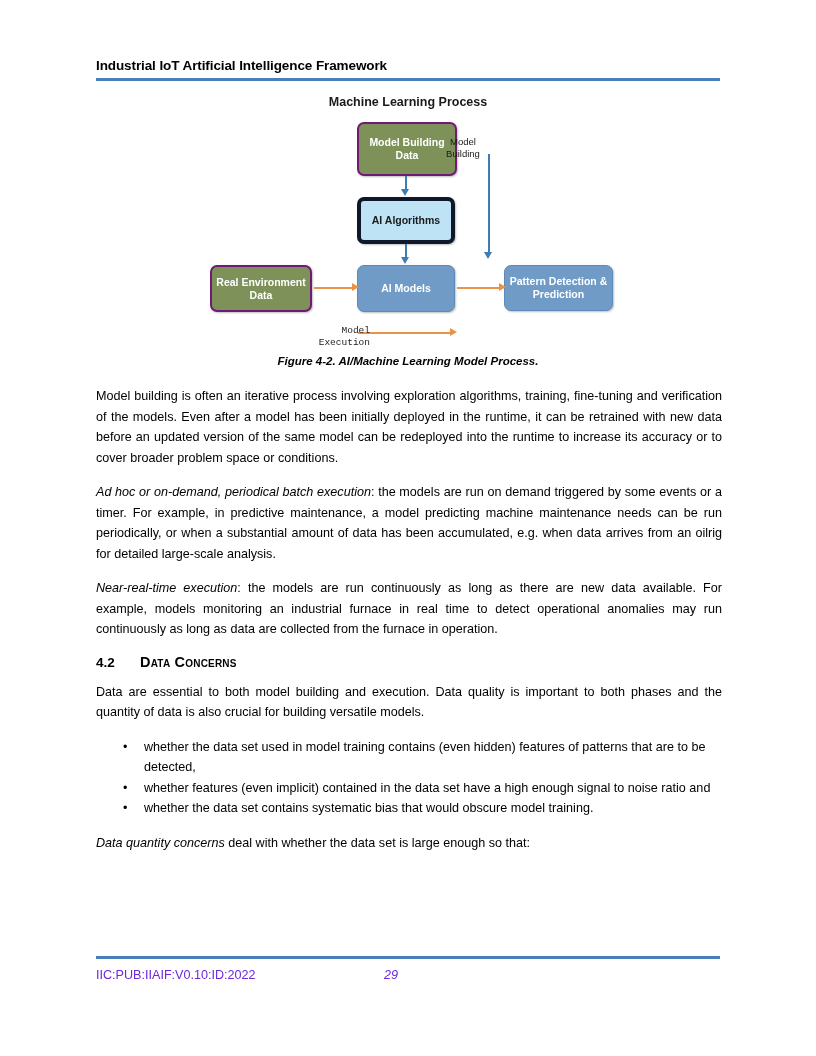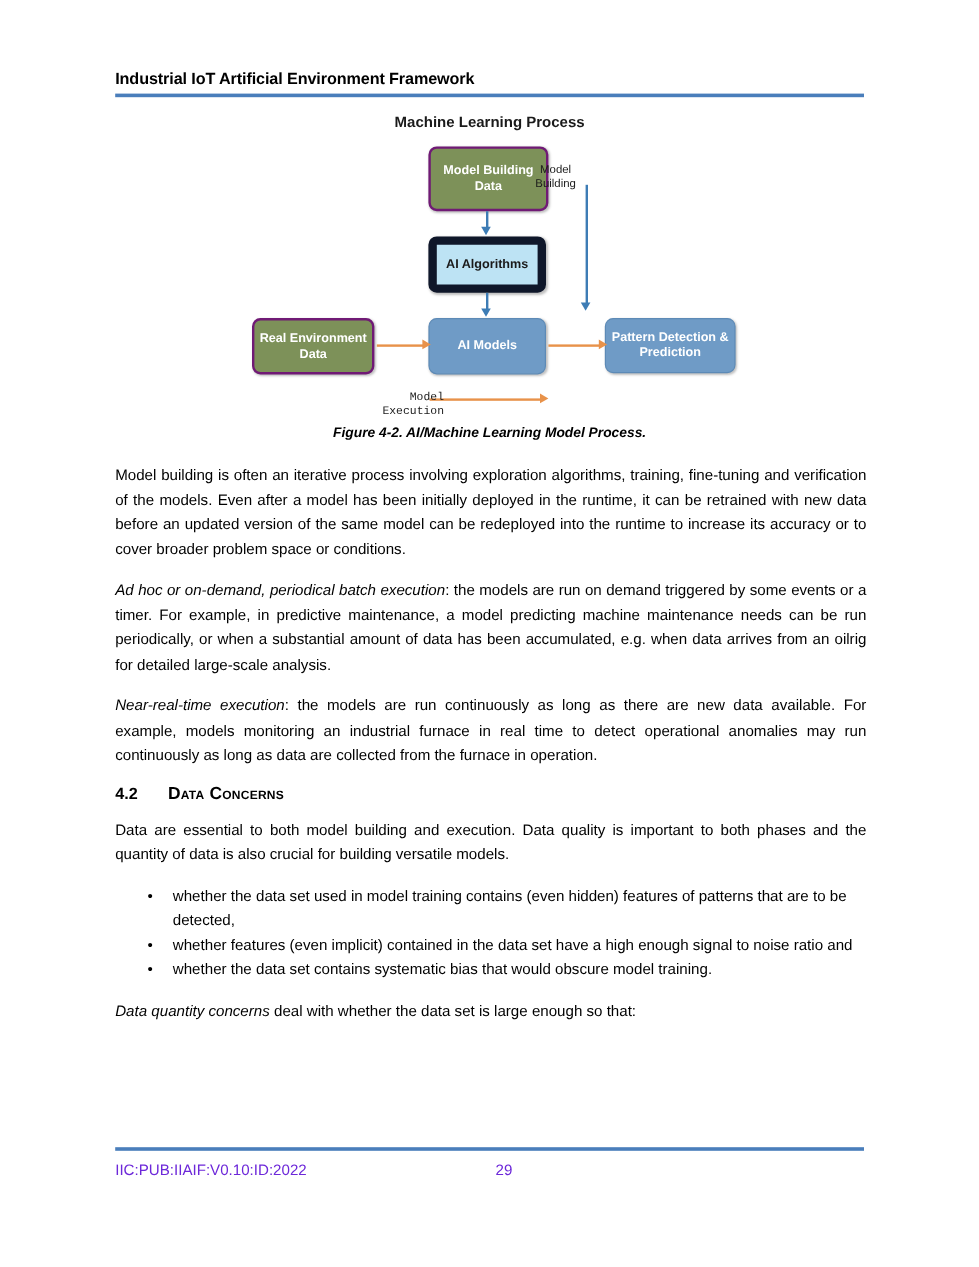--- a/index.html
+++ b/index.html
@@ -83,21 +83,21 @@
     box-shadow: 1px 1px 2px rgba(0,0,0,0.25);
     box-sizing: border-box;
     padding: 2px 4px;
   }
   .node.green {
     background: #7d9159;
     border: 2px solid #701a75;
   }
   .node.lightblue {
     background: #bde3f4;
-    border: 7px solid #0f172a;
+    border: 4px solid #0f172a;
     color: #1a1a1a;
     font-weight: 600;
   }
   .node.blue {
     background: #6f9bc6;
     border: 1px solid #5d8ab6;
   }
 
   .n-mbd   { left: 261px; top: 30px;  width: 100px; height: 54px; }
   .n-algo  { left: 261px; top: 105px; width: 98px;  height: 47px; }
@@ -240,30 +240,30 @@
     height: 22px;
     font-size: 12.6px;
     color: #6d28d9;
   }
   .footer-id {
     position: absolute;
     left: 0; top: 0;
   }
   .footer-page {
     position: absolute;
-    left: 317px; top: 0;
+    left: 288px; top: 0; font-style: italic;
   }
 </style>
 </head>
 <body>
 
 <div class="page">
 
   <div class="header">
-    <div class="header-title">Industrial IoT Artificial Environment Framework</div>
+    <div class="header-title">Industrial IoT Artificial Intelligence Framework</div>
   </div>
   <div class="header-rule"></div>
 
   <div class="figure-wrap">
     <div class="figure-title">Machine Learning Process</div>
 
     <div class="diagram">
 
       <div class="node green n-mbd">Model Building Data</div>
       <div class="node lightblue n-algo">AI Algorithms</div>

